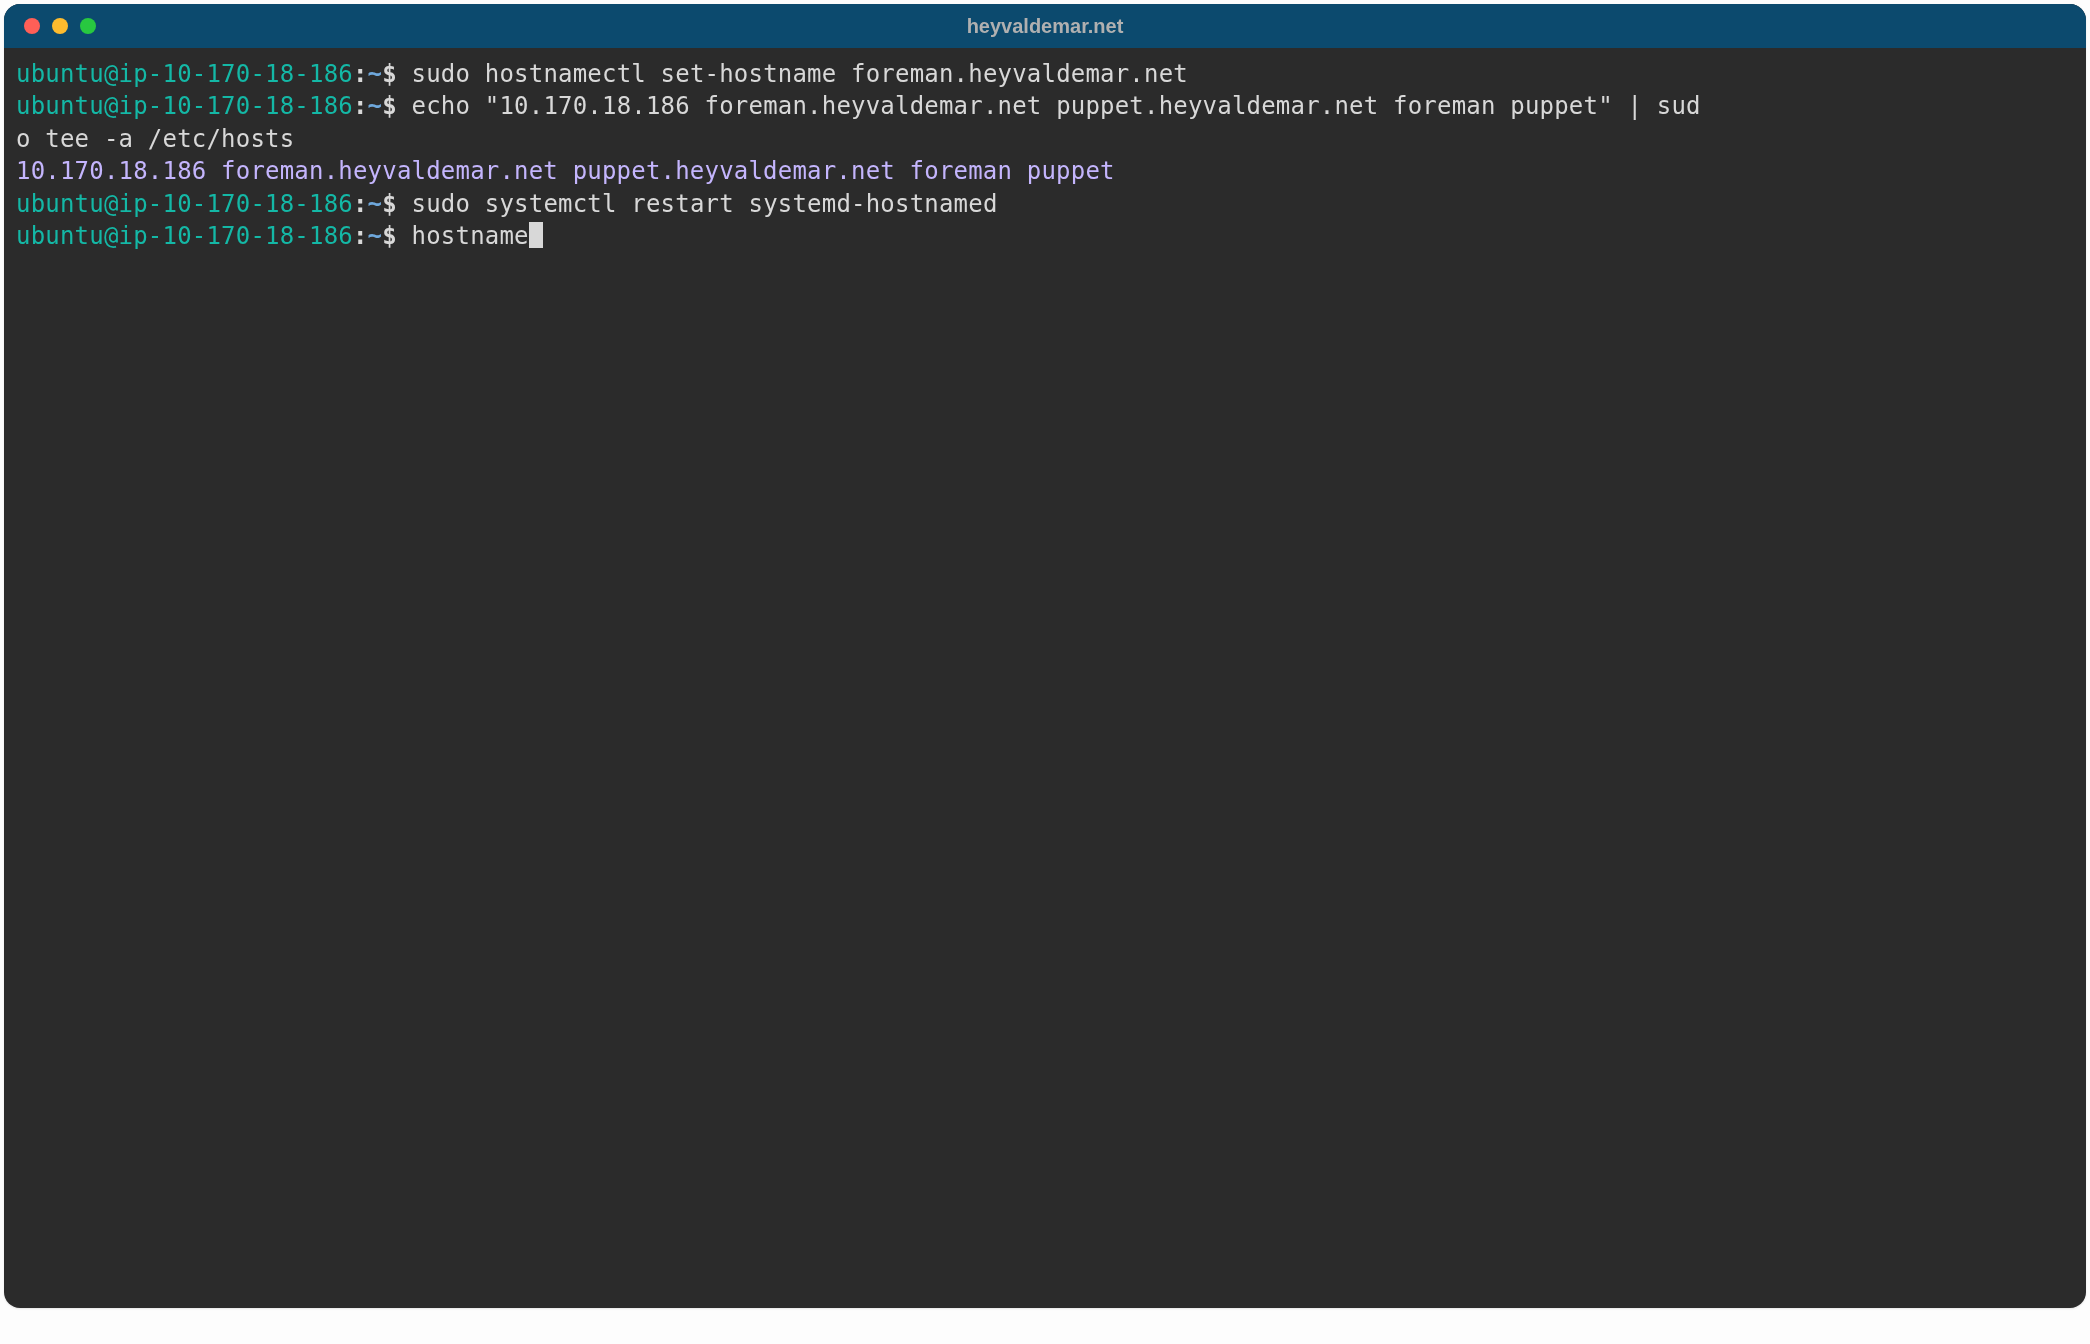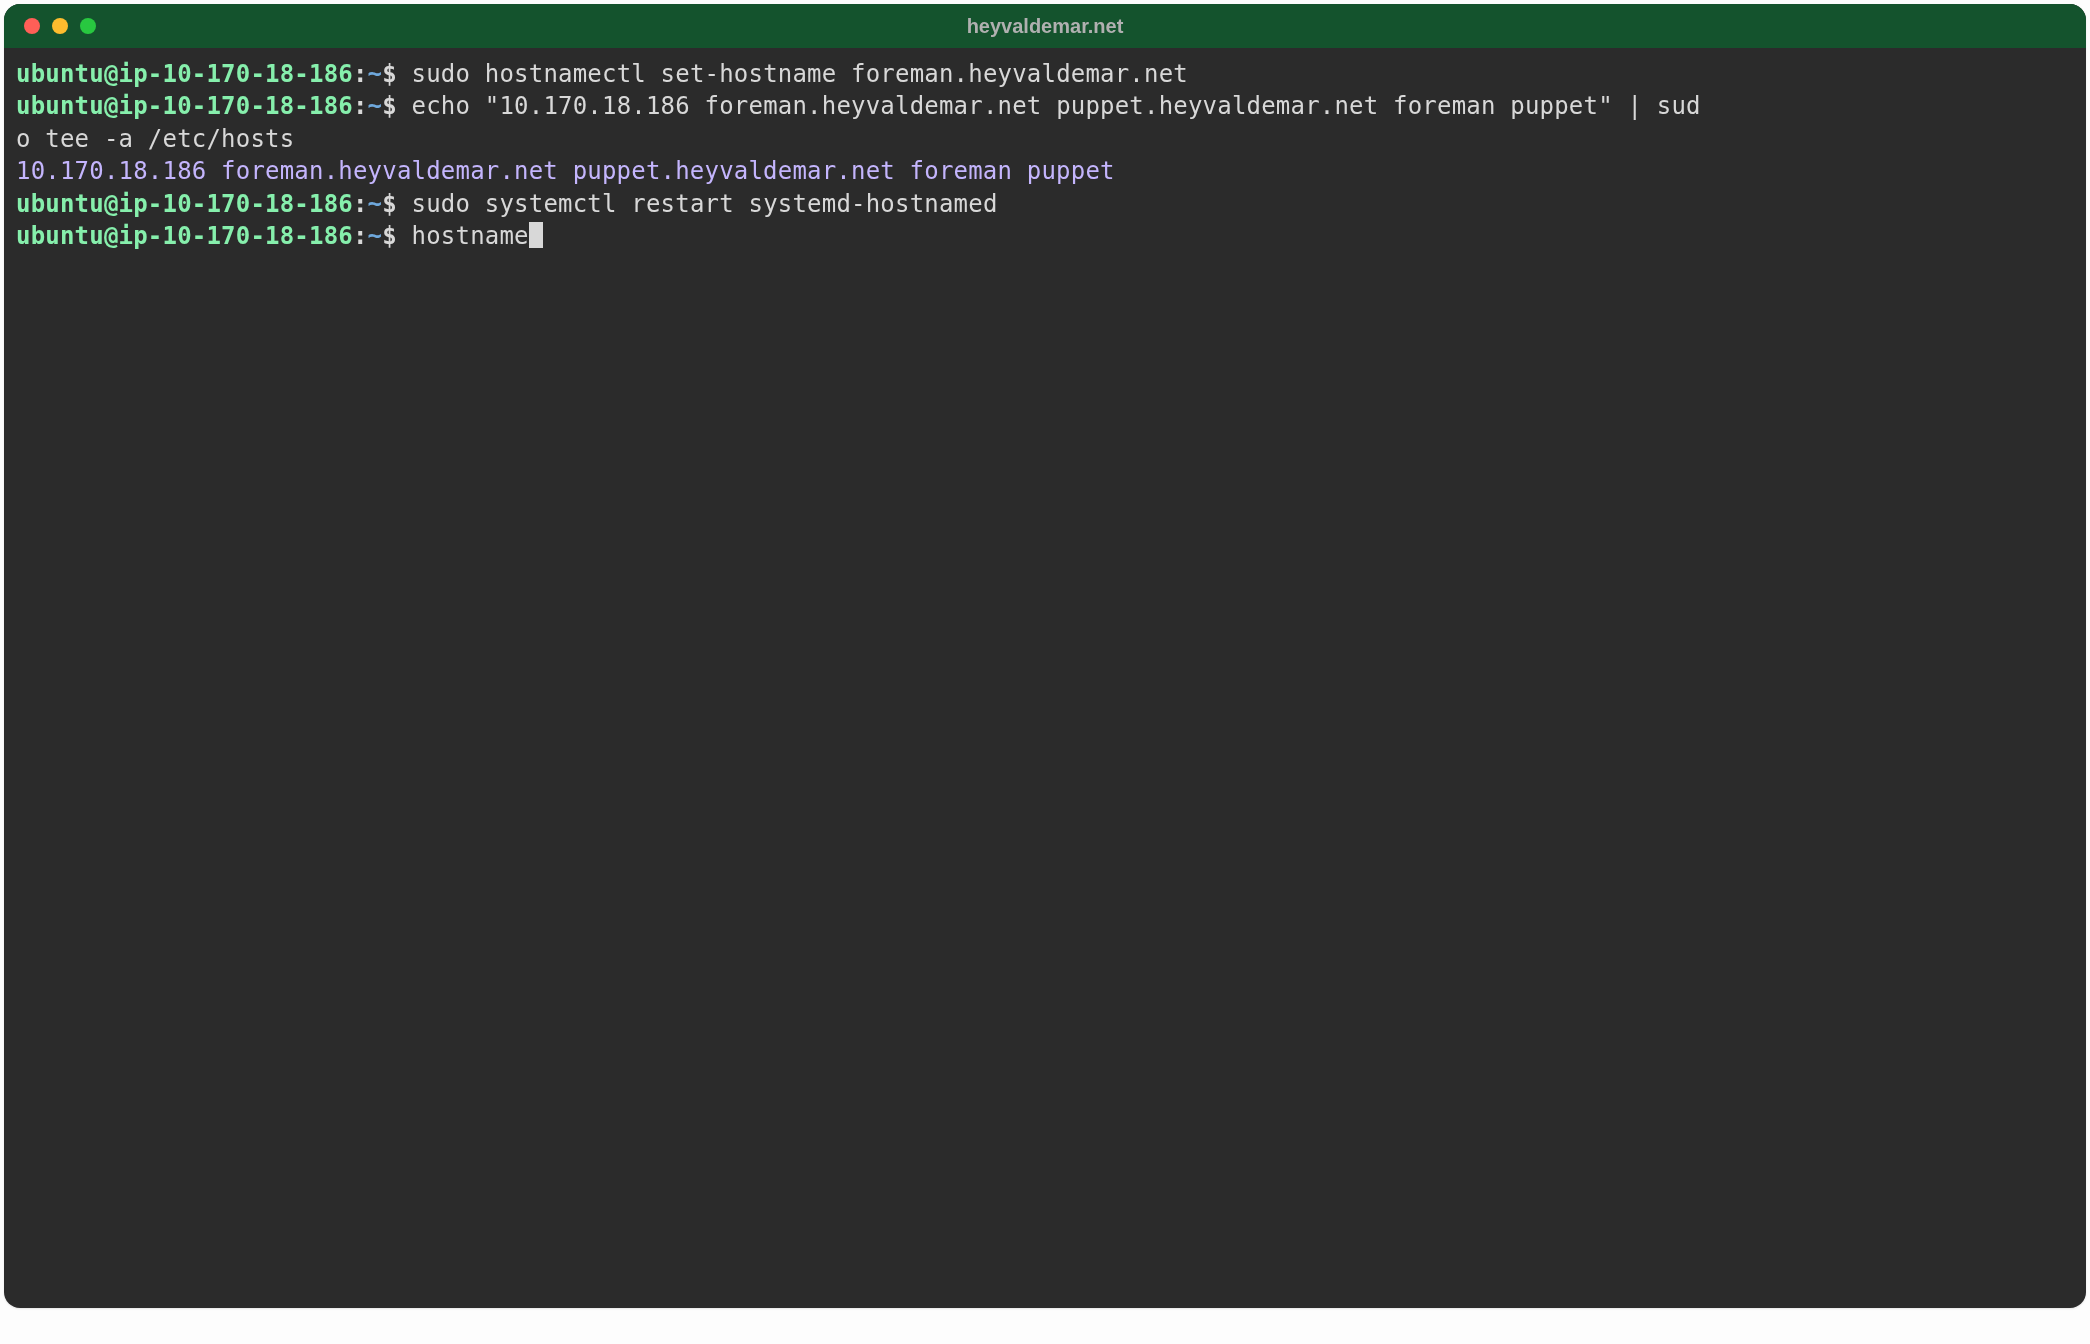--- a/index.html
+++ b/index.html
@@ -23,21 +23,21 @@
       border-radius: 16px;
       overflow: hidden;
       box-shadow: 0 1px 2px rgba(0,0,0,0.1);
     }
     .titlebar {
       height: 44px;
       display: flex;
       align-items: center;
       padding: 0 20px;
       position: relative;
-      background: #14532d;
+      background: #0c4a6e;
     }
     .traffic-lights {
       display: flex;
       gap: 12px;
       align-items: center;
     }
     .traffic-light {
       width: 16px;
       height: 16px;
       border-radius: 50%;
@@ -59,21 +59,21 @@
     .terminal-body {
       padding: 10px 12px 20px 12px;
       font-size: 24px;
       line-height: 1.35;
       color: #d8d8d8;
       min-height: 1260px;
       white-space: pre-wrap;
       word-break: break-all;
       letter-spacing: 0.2px;
     }
-    .prompt-user { color: #86efac; font-weight: bold; }
+    .prompt-user { color: #14b8a6; font-weight: normal; }
     .prompt-colon { color: #d8d8d8; font-weight: bold; }
     .prompt-path { color: #6fa8dc; font-weight: bold; }
     .prompt-dollar { color: #d8d8d8; font-weight: bold; }
     .cmd { color: #d8d8d8; }
     .output { color: #c4b5fd; }
     .cursor {
       display: inline-block;
       width: 14px;
       height: 26px;
       background: #d8d8d8;

